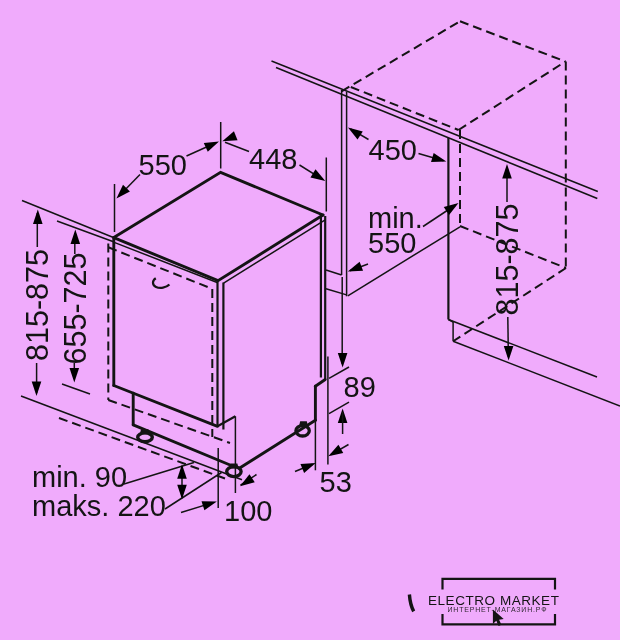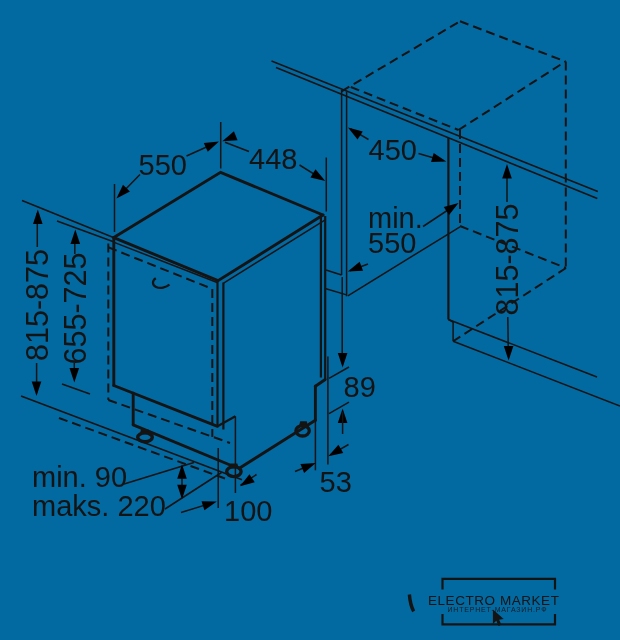--- a/index.html
+++ b/index.html
@@ -1,16 +1,16 @@
 <!DOCTYPE html>
 <html><head>
 <meta charset="utf-8">
 <style>
 html,body{margin:0;padding:0;background:#fff;}
-#page{width:620px;height:640px;position:relative;overflow:hidden;background:#0369a1;}
+#page{width:620px;height:640px;position:relative;overflow:hidden;background:#f0abfc;}
 svg{display:block;}
 text{font-family:"Liberation Sans",sans-serif;fill:#141414;}
 .dim{font-size:29px;}
 .thick{stroke:#141414;stroke-width:2.9;fill:none;stroke-linecap:round;}
 .med{stroke:#141414;stroke-width:2.2;fill:none;stroke-linecap:butt;}
 .thin{stroke:#141414;stroke-width:1.5;fill:none;stroke-linecap:butt;}
 .dash{stroke:#141414;stroke-width:2;fill:none;stroke-dasharray:9 5;stroke-linecap:butt;}
 .ah{fill:#141414;stroke:none;}
 </style>
 </head>

